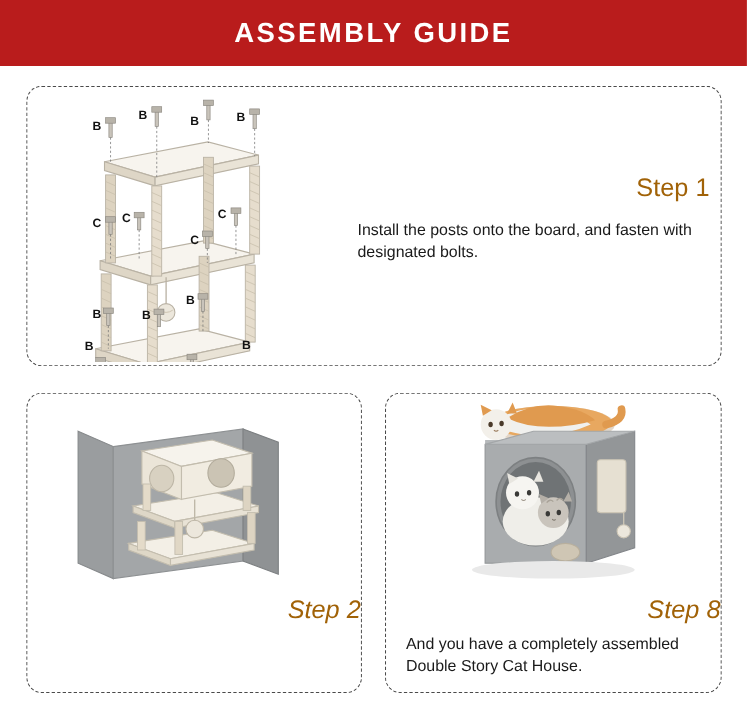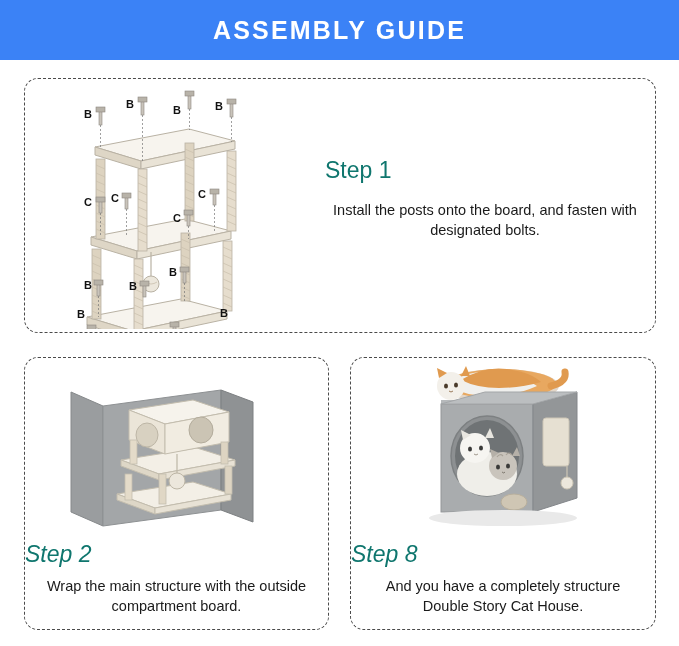--- a/index.html
+++ b/index.html
@@ -14,21 +14,21 @@
     color: #1a1a1a;
     overflow: hidden;
     position: relative;
   }
   
   .header {
     position: absolute;
     left: 0; top: 0;
     width: 679px;
     height: 60px;
-    background: #3b82f6;
+    background: #b91c1c;
     display: flex;
     align-items: center;
     justify-content: center;
   }
   .header-title {
     color: #ffffff;
     font-size: 25px;
     font-weight: bold;
     letter-spacing: 2.2px;
     font-family: "Liberation Sans", sans-serif;
@@ -49,29 +49,28 @@
     left: 24px; top: 357px;
     width: 305px; height: 273px;
   }
   #panel-step3 {
     left: 350px; top: 357px;
     width: 306px; height: 273px;
   }
   .step-title {
     font-size: 23px;
     font-weight: normal;
-    color: #0f766e;
-    text-align: left;
+    color: #a16207;
+    text-align: right;
     font-family: "Liberation Sans", sans-serif;
   }
   .step-desc {
     font-size: 14.5px;
     line-height: 20px;
     color: #1a1a1a;
-    text-align: center;
     font-family: "Liberation Sans", sans-serif;
   }
   
   .s1-art {
     position: absolute;
     left: 40px; top: 10px;
     width: 270px; height: 240px;
   }
   .s1-text {
     position: absolute;
@@ -370,21 +369,20 @@
       <rect x="134" y="112" width="7" height="30" fill="#e0d7c5" stroke="#c3bdae" stroke-width="0.8"></rect>
 
       <g>
         <line x1="152" y1="92" x2="152" y2="112" stroke="#bdb6a6" stroke-width="1.2"></line>
         <circle cx="152" cy="119" r="8" fill="#ece7dc" stroke="#bdb6a6" stroke-width="1"></circle>
       </g>
     </svg>
   </div>
   <div class="s-caption">
     <div class="step-title">Step 2</div>
-    <div class="step-desc">Wrap the main structure with the outside compartment board.</div>
   </div>
 </div>
 
 <div class="panel" id="panel-step3">
   <div class="s-art">
     <svg width="306" height="180" viewBox="0 0 306 180">
 
       <g>
         <ellipse cx="150" cy="24" rx="58" ry="17" fill="#e2d6c8"></ellipse>
         <ellipse cx="150" cy="22" rx="55" ry="15" fill="#e8a860"></ellipse>
@@ -440,15 +438,15 @@
         </g>
 
         <ellipse cx="163" cy="140" rx="13" ry="8" fill="#cfc6b4" stroke="#b8af9d" stroke-width="1"></ellipse>
 
         <ellipse cx="152" cy="156" rx="74" ry="8" fill="#e9e9e9"></ellipse>
       </g>
     </svg>
   </div>
   <div class="s-caption">
     <div class="step-title">Step 8</div>
-    <div class="step-desc">And you have a completely structure Double Story Cat House.</div>
+    <div class="step-desc">And you have a completely assembled Double Story Cat House.</div>
   </div>
 </div>
 
 </body></html>

